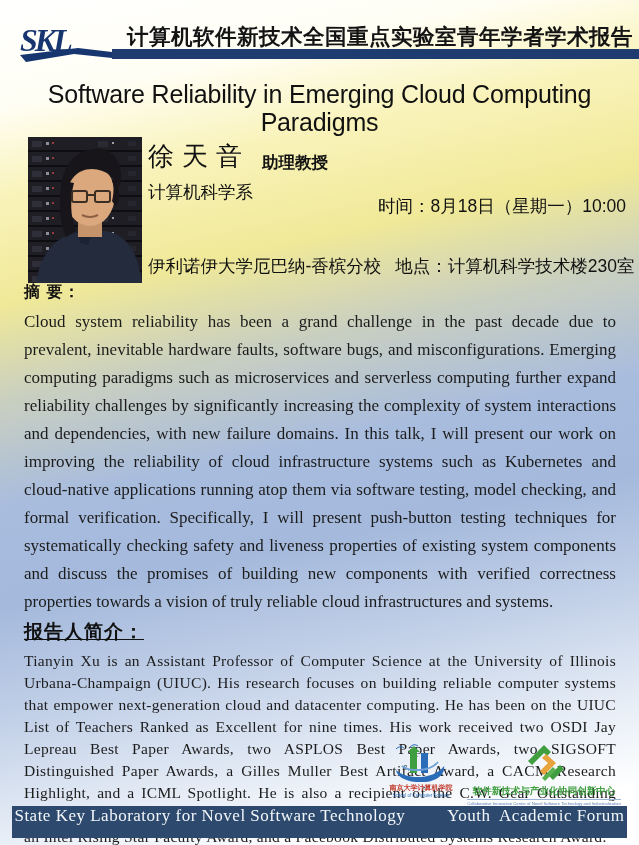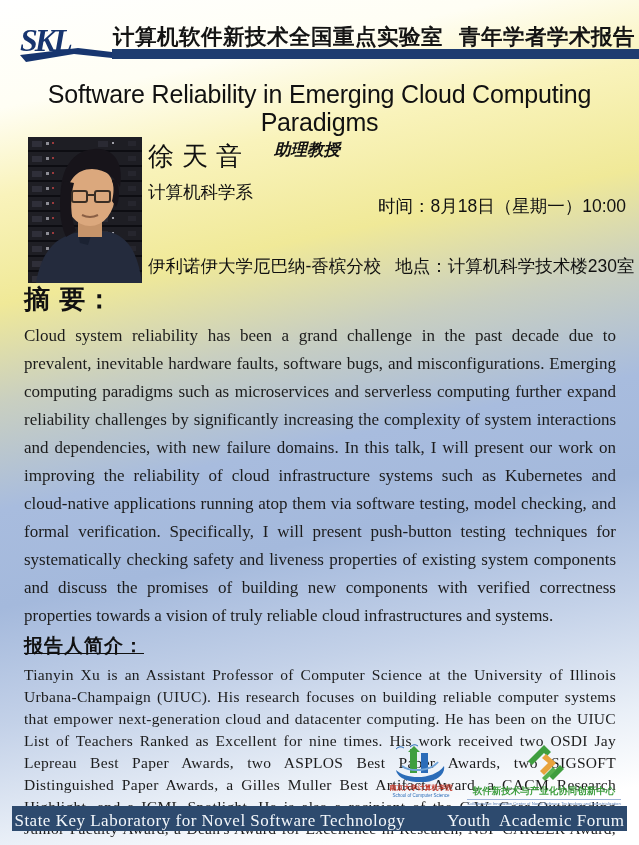--- a/index.html
+++ b/index.html
@@ -12,68 +12,68 @@
       linear-gradient(168deg,
         #ffffff 0%, #fffef4 11%, #f9f3bb 20%, #f0e998 31%,
         #c9cfc0 41%, #a8bcde 52%, #a4b9dc 62%, #c3d1e8 74%,
         #e9eff7 86%, #ffffff 94%, #ffffff 100%);
   }
 
   
   .skl-logo { position:absolute; left:20px; top:24px; width:94px; height:38px; }
   .hdr-bar { position:absolute; left:112px; right:0; top:49px; height:10px; background:#1e3c70; }
   .hdr-text {
-    position:absolute; left:113px; right:4px; top:22px;
-    display:flex; justify-content:space-between; align-items:baseline;
+    position:absolute; left:127px; right:4px; top:22px;
+    display:flex; align-items:baseline;
     font-weight:bold; font-size:21.5px; color:#141414; letter-spacing:0.5px;
     white-space:nowrap;
   }
 
   
   .title {
     position:absolute; top:80px; left:50%; transform:translateX(-50%);
     width:620px; text-align:center; font-size:25px; line-height:28px;
     color:#111; letter-spacing:-0.2px;
   }
 
   
   .photo { position:absolute; left:28px; top:137px; width:114px; height:146px; display:block; }
   .speaker { position:absolute; left:148px; top:139px; right:16px; color:#111; }
-  .name-row { display:flex; align-items:flex-start;gap:18px; }
+  .name-row { display:flex; align-items:flex-end; }
   .spk-name { font-size:26px; letter-spacing:8px; font-weight:500; }
-  .spk-title { font-size:16.5px; font-weight:bold; margin-left:6px;font-style:italic; }
+  .spk-title { font-size:16.5px; font-weight:bold; margin-left:12px; }
   .dept-row { position:relative; margin-top:6px; height:24px; font-size:17.5px; }
   .dept-row .time { position:absolute; left:230px; top:14px; white-space:nowrap; }
   .affil-row { margin-top:50px; font-size:17.5px; white-space:nowrap; }
   .affil-row .loc { margin-left:14px; }
 
   
   .content { position:absolute; left:24px; top:282px; width:592px; }
-  .sec-head { font-size:26px; font-weight:bold; color:#111; letter-spacing:1px; margin-bottom:5px; }
+  .sec-head { font-size:16px; font-weight:bold; color:#111; letter-spacing:1px; margin-bottom:5px; }
   .sec-head.bio { margin-top:3px; font-size:19px;text-decoration:underline; }
   .para {
     font-family:"Liberation Serif", serif; font-size:17px; line-height:28px;
     color:#1c1c1c; text-align:justify; margin-bottom:3px;
   }
   .para.bio { font-size:15.5px; line-height:22px; letter-spacing:0.3px; }
 
   
   .logos { position:absolute; left:383px; top:744px; width:236px; display:flex; gap:10px; align-items:flex-start; }
   .logo-box { display:flex; flex-direction:column; align-items:center; }
   .logo-box.nju { width:84px; }
   .logo-box.cic { width:150px; }
   .logo-cn-nju { font-size:7px; font-weight:bold; color:#c23a2b; white-space:nowrap; margin-top:1px; }
   .logo-en-nju { font-size:4.5px; color:#2b6cb8; white-space:nowrap; }
   .logo-cn-cic { font-size:9.5px; font-weight:bold; color:#3f9e3f; white-space:nowrap; margin-top:1px; }
   .logo-en-cic { font-size:4.2px; color:#5b7fb5; white-space:nowrap; border-top:1px solid #9db4d9; padding-top:1px; margin-top:1px; }
 
   
   .footer-bar {
-    position:absolute; left:12px; right:12px; top:806px; height:25px;
-    background:#2d4a6e; display:flex; align-items:flex-end; justify-content:center;
+    position:absolute; left:12px; right:12px; top:806px; height:32px;
+    background:#2d4a6e; display:flex; align-items:flex-start; justify-content:center;
     font-family:"Liberation Serif", serif; font-size:17px; color:#f2f6fa; letter-spacing:0.5px;
     white-space:pre;
   }
   .footer-bar .gap { display:inline-block; width:42px; }
 </style>
 </head>
 <body>
 
 <div class="page">
 

